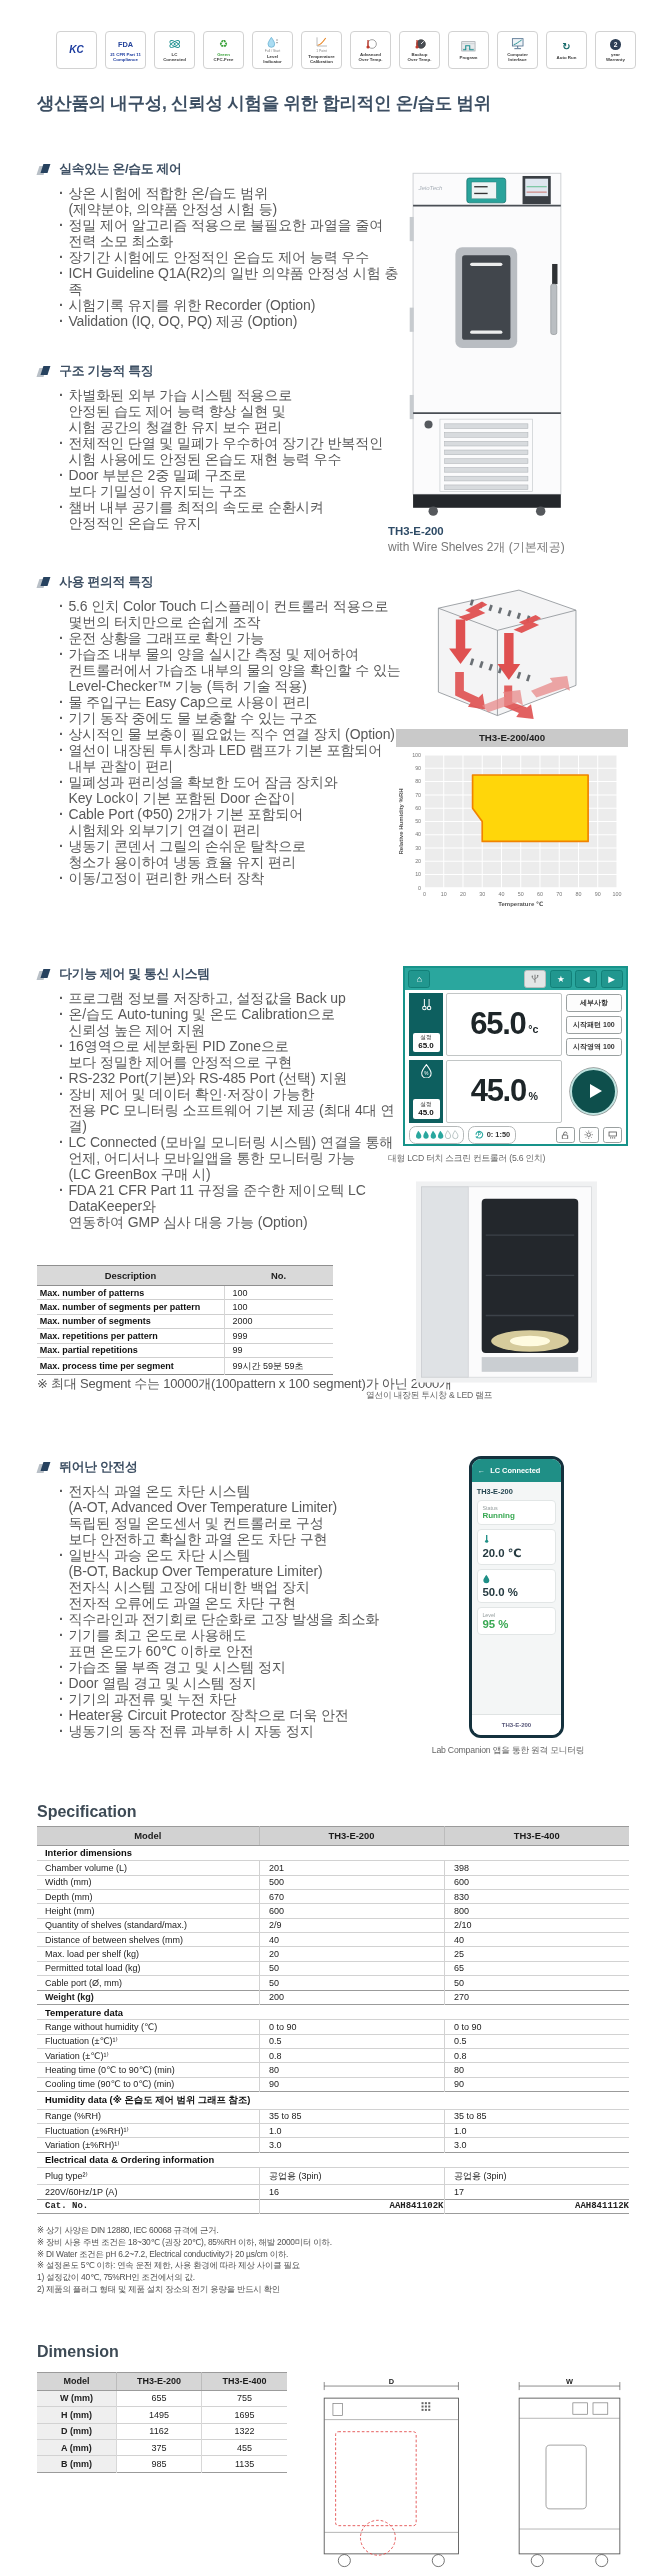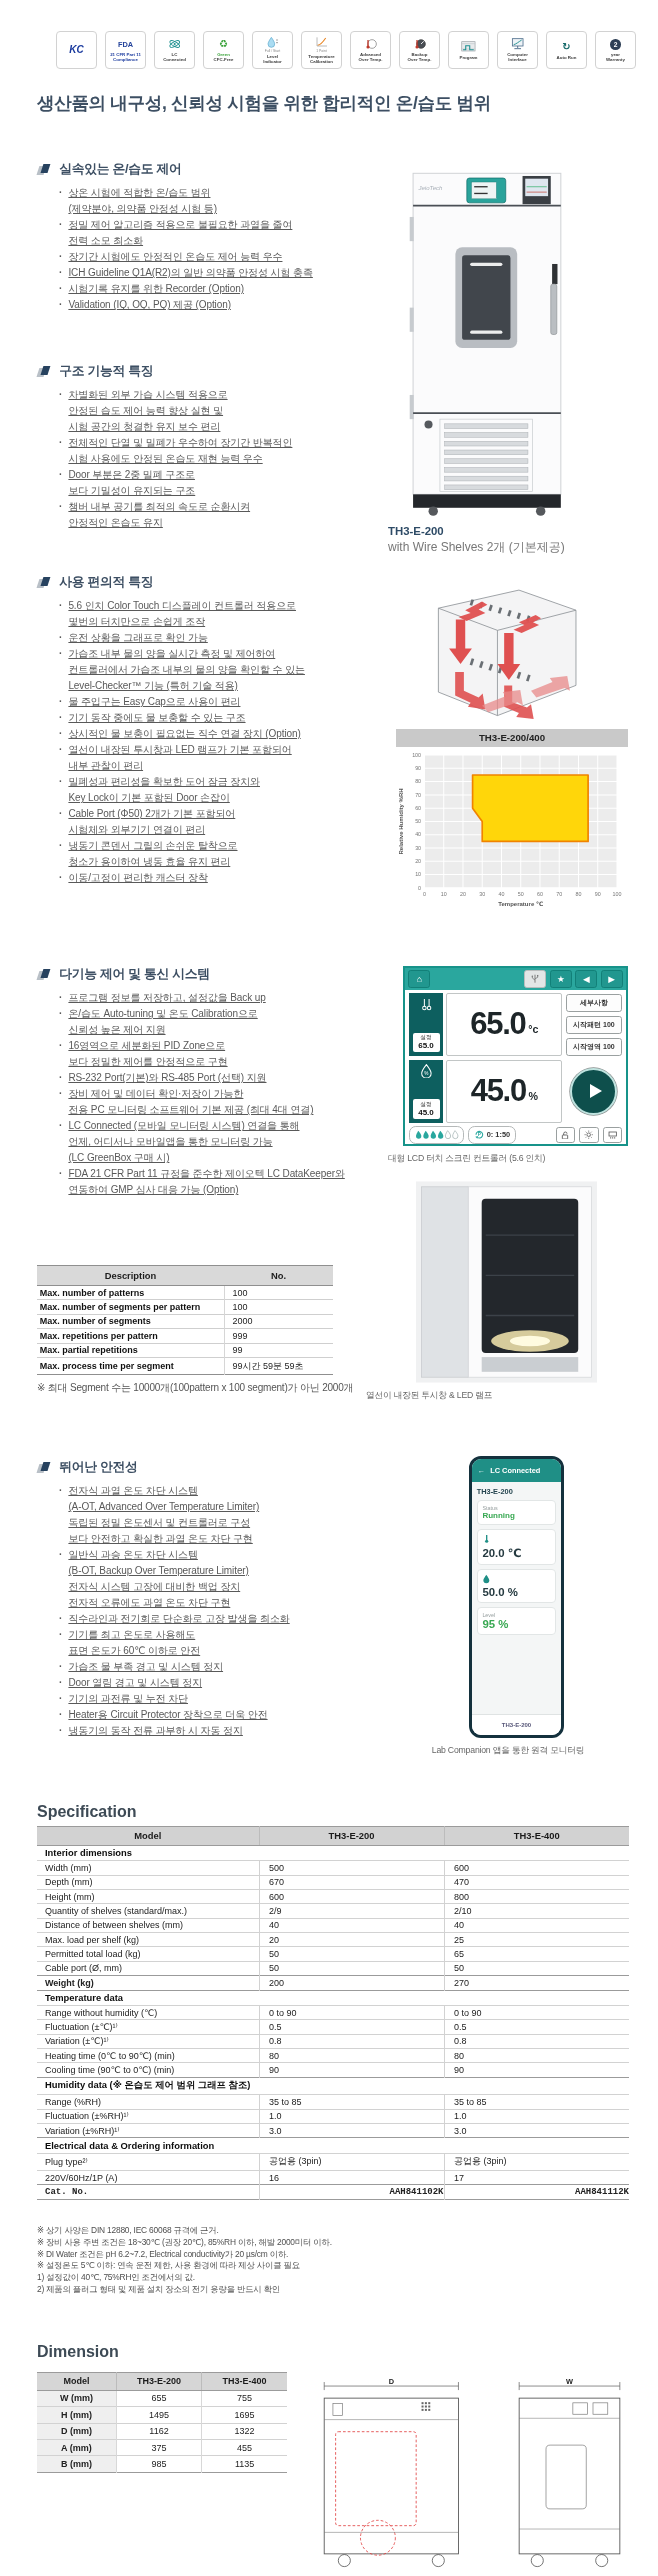--- a/index.html
+++ b/index.html
@@ -25,22 +25,22 @@
   
   .page-title{top:91px;left:37px;font-size:17.5px;font-weight:bold;color:#3d4f63;letter-spacing:-0.3px;}
   .section{left:37px;width:368px;}
   .sec-head{display:flex;align-items:center;gap:7.4px;}
   .sec-ico{position:relative;width:14.8px;height:12px;flex:0 0 14.8px;}
   .sec-ico i{position:absolute;width:7.4px;height:8.7px;transform:skewX(-18deg);}
   .sec-ico i.b1{left:0.7px;top:2px;background:#b9c0c7;}
   .sec-ico i.b2{left:5.4px;top:0.7px;background:#27425f;}
   .sec-title{font-size:12.8px;font-weight:bold;color:#3d4f63;letter-spacing:-0.3px;}
   ul.bullets{list-style:none;margin:7.4px 0 0 0;padding:0 0 0 22px;}
-  ul.bullets li{position:relative;padding-left:9.4px;font-size:10px;line-height:16px;
-                color:#595959;white-space:pre-line;letter-spacing:-0.1px;text-decoration:underline;}
+  ul.bullets li{position:relative;padding-left:9.4px;font-size:14px;line-height:16px;
+                color:#595959;white-space:pre-line;letter-spacing:-0.1px;}
   ul.bullets li::before{content:"\00B7";position:absolute;left:0;top:0;font-weight:bold;color:#595959;}
 
   
   .cap-model{font-size:11.4px;font-weight:bold;color:#2e4b66;}
   .cap-sub{font-size:12px;color:#777;margin-top:2px;}
   .cap-gray{font-size:8.7px;color:#666;letter-spacing:-0.2px;text-align:right;}
 
   .graybar{width:232px;height:17.5px;background:#c9c9c9;color:#222;font-size:9.7px;font-weight:bold;
            display:flex;align-items:center;justify-content:center;}
 
@@ -91,21 +91,21 @@
   .ph-foot{flex:0 0 20px;background:#fff;border-top:0.7px solid #dfe3e3;display:flex;align-items:center;
            justify-content:center;font-size:6px;color:#557;font-weight:bold;}
 
   
   table{border-collapse:collapse;}
   .desc-tbl{width:296px;border-top:1.3px solid #8f8f8f;border-bottom:1.3px solid #8f8f8f;table-layout:fixed;}
   .desc-tbl th{background:#d9d9d9;font-size:9.4px;color:#1d1d1d;padding:4px 0;border-bottom:1px solid #8f8f8f;margin-left:44px;}
   .desc-tbl td{font-size:9px;padding:1.7px 0 1.7px 2.7px;border-top:0.7px solid #cfcfcf;color:#222;}
   .desc-tbl td:first-child{font-weight:bold;color:#111;}
   .desc-tbl tr td+td{border-left:0.7px solid #d6d6d6;padding-left:8px;}
-  .desc-note{font-size:10px;color:#555;margin-top:6px;letter-spacing:-0.2px;}
+  .desc-note{font-size:13px;color:#555;margin-top:0;letter-spacing:-0.2px;}
 
   .big-head{font-size:16px;font-weight:bold;color:#3d4a55;}
   .spec-tbl{width:591px;border-top:1.3px solid #9b9b9b;border-bottom:1.3px solid #9b9b9b;table-layout:fixed;}
   .spec-tbl th{background:#d2d2d2;font-size:9.4px;color:#1b1b1b;padding:3.4px 0;border-bottom:1px solid #9b9b9b;}
   .spec-tbl th+th{border-left:0.7px solid #bcbcbc;}
   .spec-tbl td{font-size:9px;color:#222;padding:1.7px 0 1.7px 8px;border-top:0.7px solid #d2d2d2;
                overflow:hidden;white-space:nowrap;}
   .spec-tbl td+td{border-left:0.7px solid #d2d2d2;padding-left:9.4px;}
   .spec-tbl tr[data-t="sec"] td{border-top:1px solid #9b9b9b;font-weight:bold;color:#0d0d0d;font-size:9.4px;}
   .spec-tbl tr[data-t="sec"] td+td{border-left:none;}
@@ -725,28 +725,33 @@
       <th>TH3-E-400</th>
     </tr>
       </thead>
     <tbody>
         <tr data-t="sec">
         <td>Interior dimensions</td>
         <td></td>
         <td></td>
       </tr>
         <tr data-t="row">
+        <td>Chamber volume (L)</td>
+        <td>201</td>
+        <td>398</td>
+      </tr>
+        <tr data-t="row">
         <td>Width (mm)</td>
         <td>500</td>
         <td>600</td>
       </tr>
         <tr data-t="row">
         <td>Depth (mm)</td>
         <td>670</td>
-        <td>470</td>
+        <td>830</td>
       </tr>
         <tr data-t="row">
         <td>Height (mm)</td>
         <td>600</td>
         <td>800</td>
       </tr>
         <tr data-t="row">
         <td>Quantity of shelves (standard/max.)</td>
         <td>2/9</td>
         <td>2/10</td>

